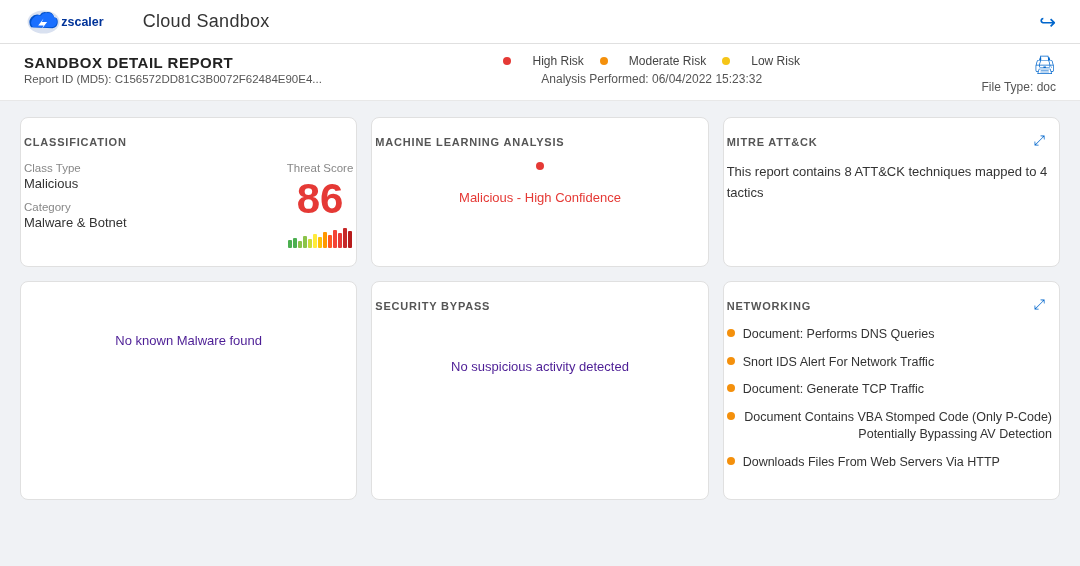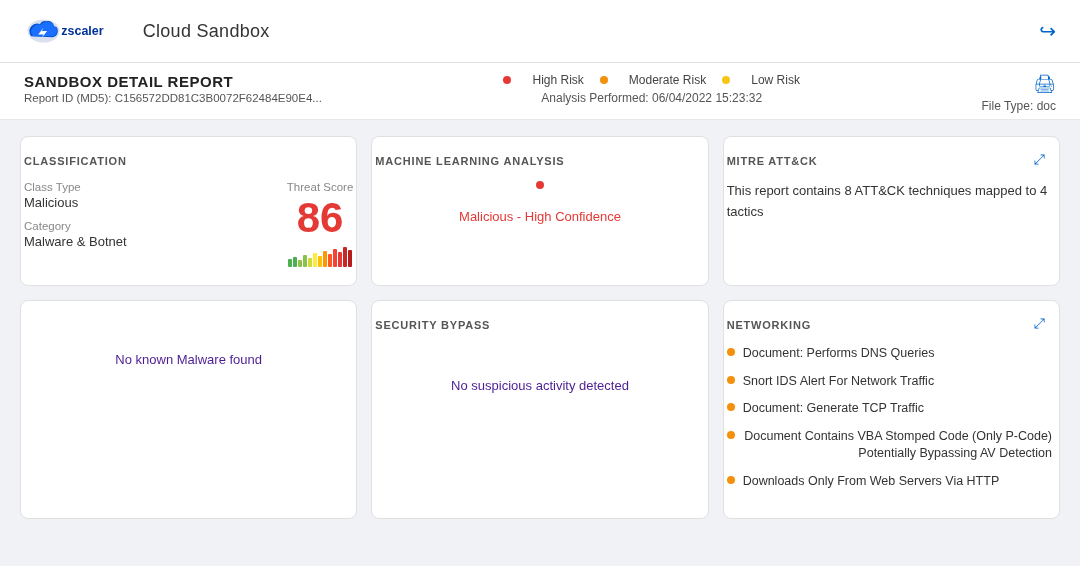--- a/index.html
+++ b/index.html
@@ -10,21 +10,21 @@
       min-height: 566px;
       font-size: 13px;
       color: #333;
     }
 
     
     .header {
       background: #fff;
       border-bottom: 1px solid #e0e0e0;
       padding: 0 24px;
-      height: 63px;
+      height: 44px;
       display: flex;
       align-items: center;
       justify-content: space-between;
     }
     .header-left {
       display: flex;
       align-items: center;
       gap: 12px;
     }
     .logo-container {
@@ -400,18 +400,18 @@
         <div class="network-item">
           <span class="net-dot"></span>
           <span>Document: Generate TCP Traffic</span>
         </div>
         <div class="network-item">
           <span class="net-dot"></span>
           <span>Document Contains VBA Stomped Code (Only P-Code) Potentially Bypassing AV Detection</span>
         </div>
         <div class="network-item">
           <span class="net-dot"></span>
-          <span>Downloads Only From Web Servers Via HTTP</span>
+          <span>Downloads Files From Web Servers Via HTTP</span>
         </div>
       </div>
   </div>
 
 </div>
 
 </body></html>

